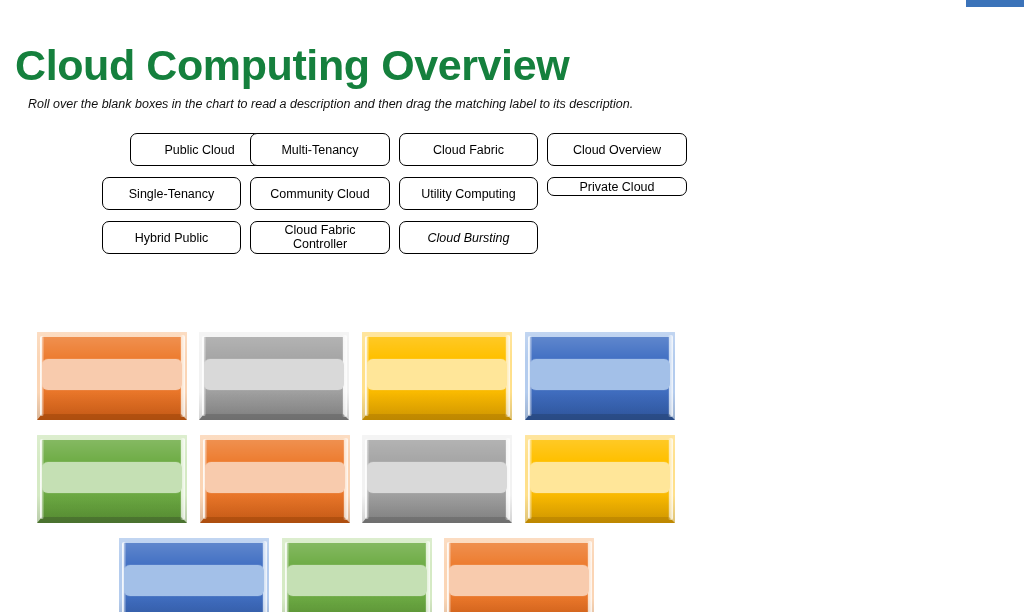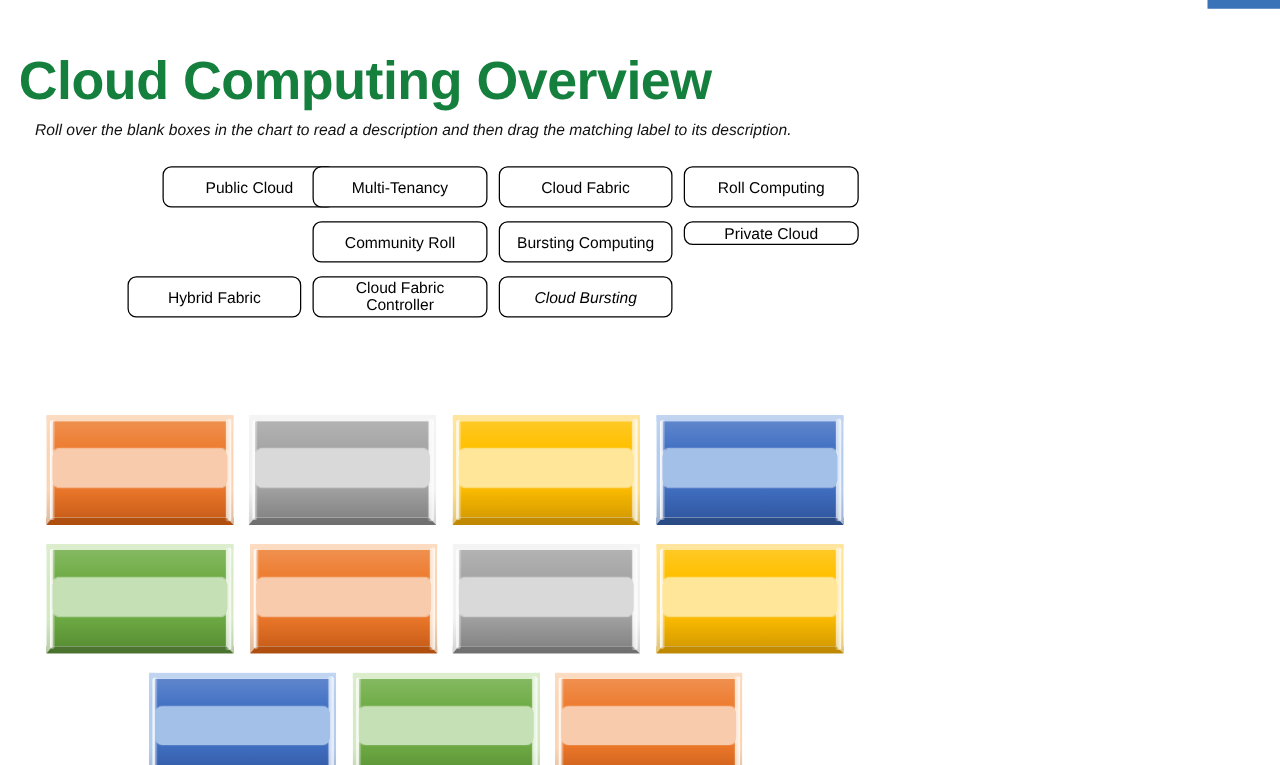--- a/index.html
+++ b/index.html
@@ -159,33 +159,36 @@
     <div class="label-chip" style="left: 102px; top: 133px; width: 139px; height: 33px; margin-left: 28px;">
       <span>Public Cloud</span>
     </div>
     <div class="label-chip" style="left: 250px; top: 133px; width: 140px; height: 33px;">
       <span>Multi-Tenancy</span>
     </div>
     <div class="label-chip" style="left: 399px; top: 133px; width: 139px; height: 33px;">
       <span>Cloud Fabric</span>
     </div>
     <div class="label-chip" style="left: 547px; top: 133px; width: 140px; height: 33px;">
-      <span>Roll Computing</span>
+      <span>Cloud Overview</span>
+    </div>
+    <div class="label-chip" style="left: 102px; top: 177px; width: 139px; height: 33px;">
+      <span>Single-Tenancy</span>
     </div>
     <div class="label-chip" style="left: 250px; top: 177px; width: 140px; height: 33px;">
-      <span>Community Roll</span>
+      <span>Community Cloud</span>
     </div>
     <div class="label-chip" style="left: 399px; top: 177px; width: 139px; height: 33px;">
-      <span>Bursting Computing</span>
+      <span>Utility Computing</span>
     </div>
     <div class="label-chip" style="left: 547px; top: 177px; width: 140px; height: 19px;">
       <span>Private Cloud</span>
     </div>
     <div class="label-chip" style="left: 102px; top: 221px; width: 139px; height: 33px;">
-      <span>Hybrid Fabric</span>
+      <span>Hybrid Public</span>
     </div>
     <div class="label-chip two-line" style="left: 250px; top: 221px; width: 140px; height: 33px;">
       <span>Cloud Fabric<br>Controller</span>
     </div>
     <div class="label-chip" style="left: 399px; top: 221px; width: 139px; height: 33px; font-style: italic;">
       <span>Cloud Bursting</span>
     </div>
   </div>
 
 <div id="chart-area">

